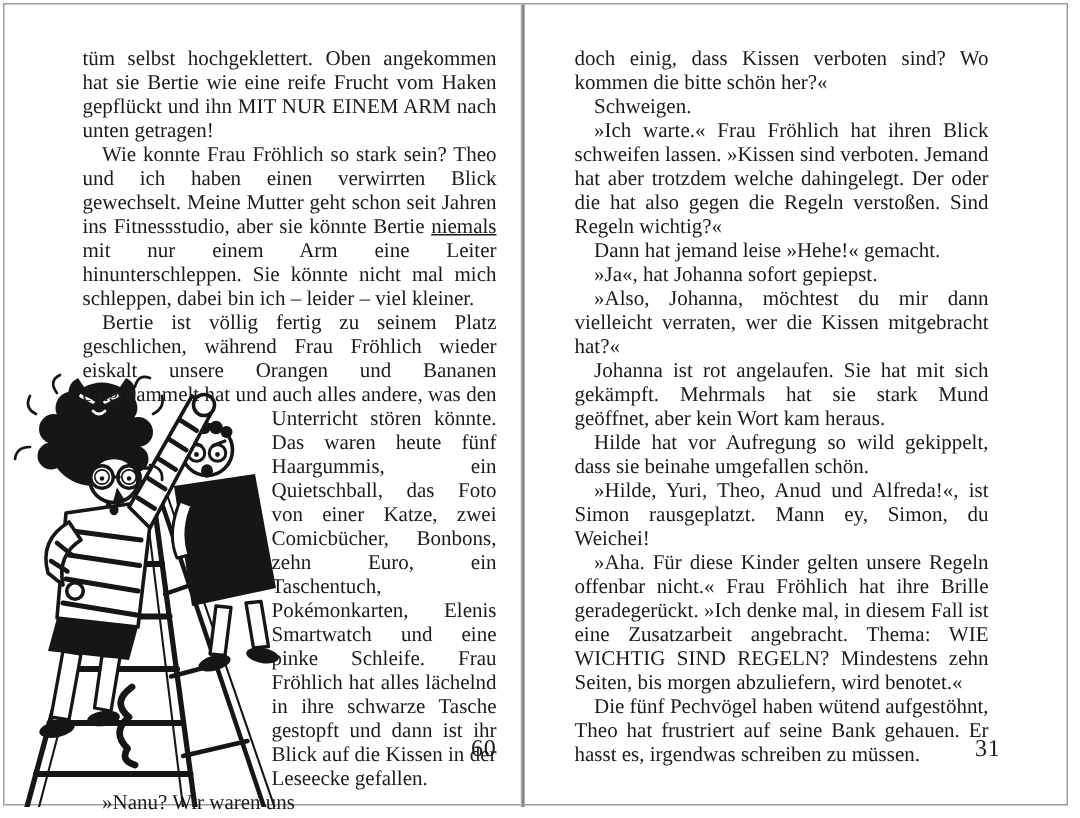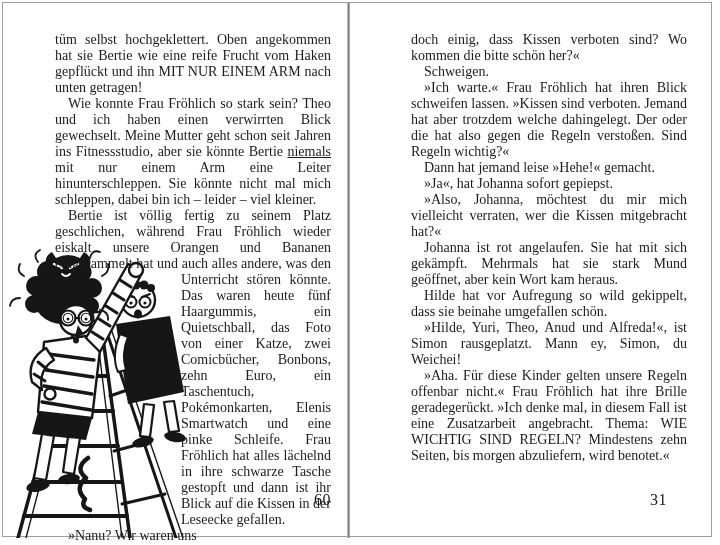--- a/index.html
+++ b/index.html
@@ -14,21 +14,21 @@
   .spine{
     position:absolute;left:347px;top:3px;width:3px;height:535px;
     background:linear-gradient(to right,#d2d2d2,#787878 55%,#bdbdbd);
   }
   .textblock{
     position:absolute;top:32px;width:276px;
     font-size:14px;line-height:16px;text-align:justify;
     hyphens:auto;-webkit-hyphens:auto;z-index:2;
   }
   .textblock.tleft{left:55px;}
-  .textblock.tright{left:411px;}
+  .textblock.tright{left:383px;}
   .textblock p{margin:0;padding:0;}
   .ind{text-indent:13px;}
   .u{text-decoration:underline;}
   .illu-float{float:left;width:126px;height:247px;}
   .illustration{
     position:absolute;left:2px;top:246px;width:194px;height:292px;z-index:1;
   }
   .pagenum{
     position:absolute;top:491px;width:276px;text-align:right;
     font-size:16px;letter-spacing:0.5px;z-index:2;
@@ -136,23 +136,24 @@
     <p class="ind"><span>Bertie ist völlig fertig zu seinem Platz geschlichen, während Frau Fröhlich wieder eiskalt unsere Orangen und Bananen eingesammelt hat und auch alles andere, was den </span><span class="illu-float"></span><span>Unterricht stören könnte. Das waren heute fünf Haargummis, ein Quietschball, das Foto von einer Katze, zwei Comicbücher, Bonbons, zehn Euro, ein Taschentuch, Pokémonkarten, Elenis Smartwatch und eine pinke Schleife. Frau Fröhlich hat alles lächelnd in ihre schwarze Tasche gestopft und dann ist ihr Blick auf die Kissen in der Leseecke gefallen.</span></p>
     <p class="ind">»Nanu? Wir waren uns</p>
   </div>
 
   <div class="textblock tright">
     <p>doch einig, dass Kissen verboten sind? Wo kommen die bitte schön her?«</p>
     <p class="ind">Schweigen.</p>
     <p class="ind">»Ich warte.« Frau Fröhlich hat ihren Blick schweifen lassen. »Kissen sind verboten. Jemand hat aber trotzdem welche dahingelegt. Der oder die hat also gegen die Regeln verstoßen. Sind Regeln wichtig?«</p>
     <p class="ind">Dann hat jemand leise »Hehe!« gemacht.</p>
     <p class="ind">»Ja«, hat Johanna sofort gepiepst.</p>
-    <p class="ind">»Also, Johanna, möchtest du mir mich vielleicht verraten, wer die Kissen mitgebracht hat?«</p>
+    <p class="ind">»Also, Johanna, möchtest du mir dann vielleicht verraten, wer die Kissen mitgebracht hat?«</p>
     <p class="ind">Johanna ist rot angelaufen. Sie hat mit sich gekämpft. Mehrmals hat sie stark Mund geöffnet, aber kein Wort kam heraus.</p>
     <p class="ind">Hilde hat vor Aufregung so wild gekippelt, dass sie beinahe umgefallen schön.</p>
     <p class="ind">»Hilde, Yuri, Theo, Anud und Alfreda!«, ist Simon rausgeplatzt. Mann ey, Simon, du Weichei!</p>
     <p class="ind">»Aha. Für diese Kinder gelten unsere Regeln offenbar nicht.« Frau Fröhlich hat ihre Brille geradegerückt. »Ich denke mal, in diesem Fall ist eine Zusatzarbeit angebracht. Thema: WIE WICHTIG SIND REGELN? Mindestens zehn Seiten, bis morgen abzuliefern, wird benotet.«</p>
+    <p class="ind">Die fünf Pechvögel haben wütend aufgestöhnt, Theo hat frustriert auf seine Bank gehauen. Er hasst es, irgendwas schreiben zu müssen.</p>
   </div>
 
   <div class="pagenum nleft">60</div>
   <div class="pagenum nright">31</div>
 
 </div>
 
 </body></html>

